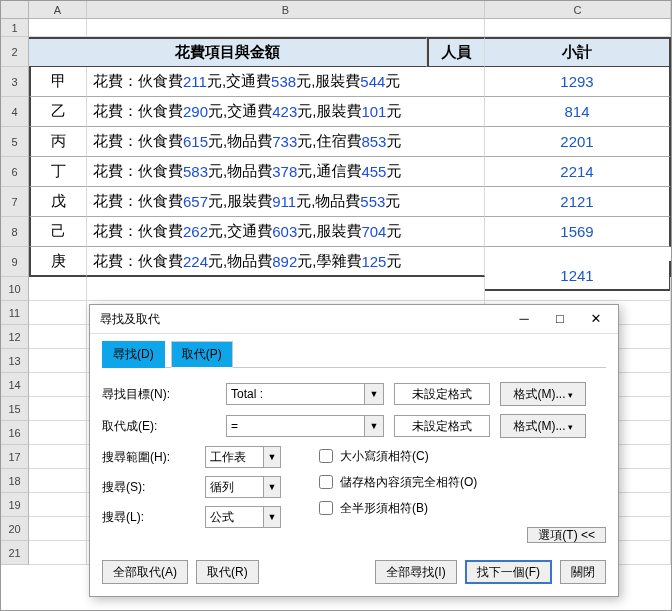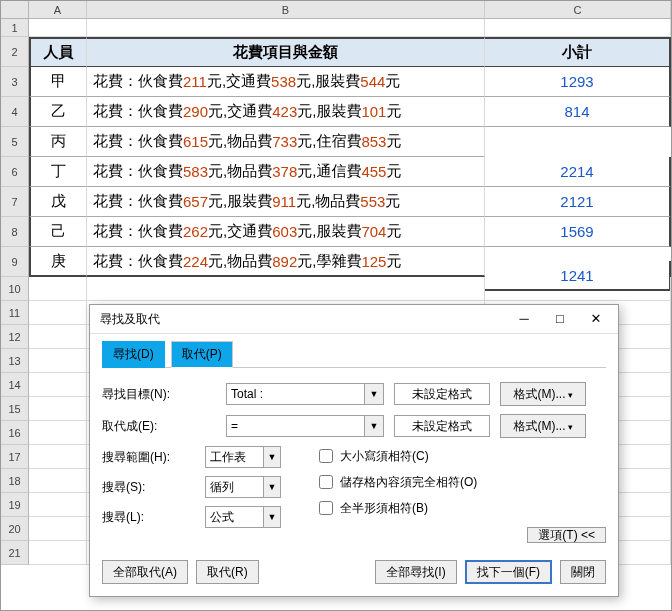--- a/index.html
+++ b/index.html
@@ -14,21 +14,21 @@
   .grow { display:flex; }
   .cell { border-right:1px solid #d9d9d9; border-bottom:1px solid #d9d9d9; box-sizing:border-box; padding:0 6px; display:flex; align-items:center; overflow:hidden; white-space:nowrap; }
   
   .tblHdr { background:#dbe7f3; font-weight:bold; border-top:2px solid #444 !important; border-bottom:1px solid #444 !important; justify-content:center; font-size:15px; }
   .tblHdrA { border-left:2px solid #444 !important; }
   .tblHdrC { border-right:2px solid #444 !important; }
   .dataA { border-left:2px solid #444 !important; border-bottom:1px solid #aaa !important; justify-content:center; font-size:15px; }
   .dataB { border-bottom:1px solid #aaa !important; font-size:15px; }
   .dataC { border-right:2px solid #444 !important; border-bottom:1px solid #aaa !important; justify-content:center; color:#1a58c8; font-size:15px; }
   .lastRow .dataA, .lastRow .dataB, .lastRow .dataC { border-bottom:2px solid #444 !important; }
-  .num { color:#c2410c;text-align:right; }
+  .num { color:#1d4ed8;text-align:right; }
   
   .dialog { position:absolute; left:88px; top:303px; width:528px; background:#fff; border:1px solid #9a9a9a; box-shadow:3px 3px 10px rgba(0,0,0,.25); font-size:12px; }
   .dlg-title { display:flex; align-items:center; height:28px; padding:0 4px 0 10px; border-bottom:1px solid #e0e0e0; }
   .dlg-title .tt { flex:1; }
   .winbtn { width:36px; height:22px; text-align:center; line-height:22px; font-size:13px; }
   .dlg-body { padding:6px 12px 12px 12px; }
   .tabs { display:flex; gap:6px; border-bottom:1px solid #c8c8c8; margin-bottom:14px; }
   .tab { padding:4px 10px; border:1px solid transparent; border-bottom:none; position:relative; top:1px; background:#0ea5e9;}
   .tab.active { border-color:#c8c8c8; border-bottom:1px solid #fff; }
   .frow { display:flex; align-items:center; margin-bottom:8px; }
@@ -83,22 +83,22 @@
       <div class="rowhdr" style="height: 24px; line-height: 24px;">20</div>
       <div class="rowhdr" style="height: 24px; line-height: 24px;">21</div>
     </div>
   <div class="grid" id="grid">
       <div class="grow" style="height: 18px;">
         <div class="cell" style="width: 58px; height: 18px;"></div>
         <div class="cell" style="width: 398px; height: 18px;"></div>
         <div class="cell" style="width: 186px; height: 18px;"></div>
       </div>
       <div class="grow" style="height: 30px;">
+        <div class="cell tblHdr" style="width: 398px; height: 30px;">花費項目與金額</div>
         <div class="cell tblHdr tblHdrA" style="width: 58px; height: 30px;">人員</div>
-        <div class="cell tblHdr" style="width: 398px; height: 30px;">花費項目與金額</div>
         <div class="cell tblHdr tblHdrC" style="width: 186px; height: 30px;">小計</div>
       </div>
       <div class="grow" style="height: 30px;">
         <div class="cell dataA" style="width: 58px; height: 30px;">甲</div>
         <div class="cell dataB" style="width: 398px; height: 30px;">
           <span>花費：</span>
           <span>伙食費</span>
           <span class="num">211</span>
           <span>元, </span>
           <span>交通費</span>
@@ -133,20 +133,21 @@
           <span>伙食費</span>
           <span class="num">615</span>
           <span>元, </span>
           <span>物品費</span>
           <span class="num">733</span>
           <span>元, </span>
           <span>住宿費</span>
           <span class="num">853</span>
           <span>元</span>
         </div>
+        <div class="cell dataC" style="width: 186px; height: 30px;">2201</div>
       </div>
       <div class="grow" style="height: 30px;">
         <div class="cell dataA" style="width: 58px; height: 30px;">丁</div>
         <div class="cell dataB" style="width: 398px; height: 30px;">
           <span>花費：</span>
           <span>伙食費</span>
           <span class="num">583</span>
           <span>元, </span>
           <span>物品費</span>
           <span class="num">378</span>

